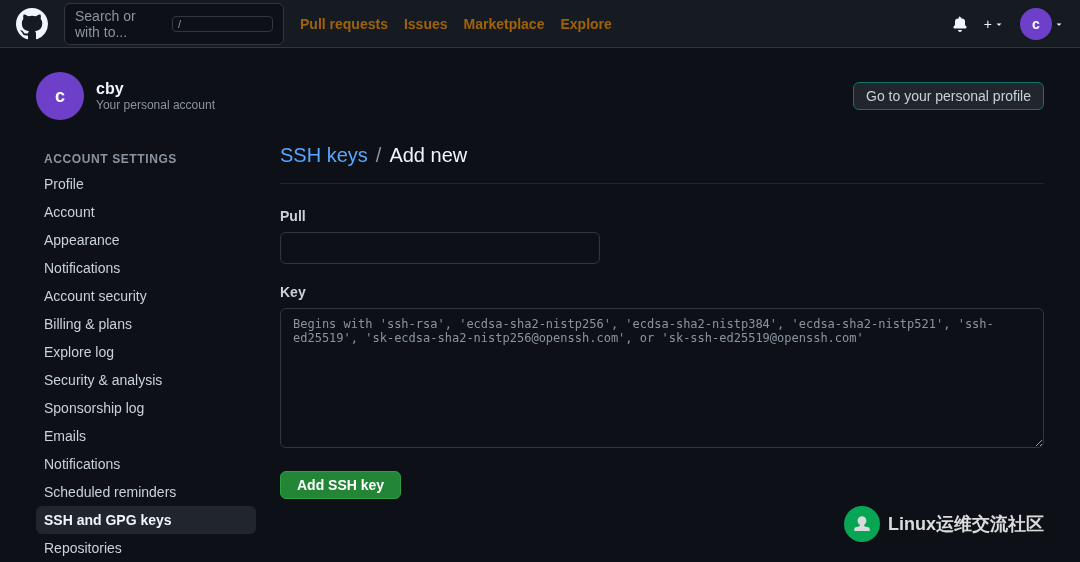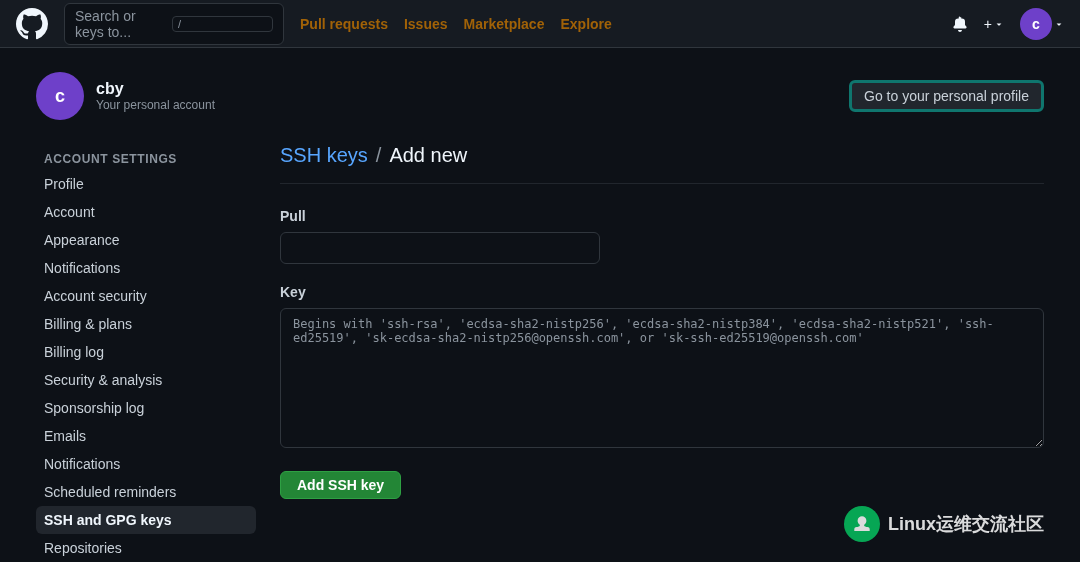--- a/index.html
+++ b/index.html
@@ -120,21 +120,21 @@
       font-size: 16px;
       font-weight: 600;
       color: #f0f6fc;
     }
     .user-subtitle {
       font-size: 12px;
       color: #8b949e;
     }
     .btn-secondary {
       background-color: #21262d;
-      border: 3px solid #0f766e;
+      border: 1px solid #0f766e;
       border-radius: 6px;
       color: #c9d1d9;
       cursor: pointer;
       font-size: 14px;
       padding: 5px 12px;
     }
 
     
     .content-wrapper {
       display: flex;
@@ -275,21 +275,21 @@
 <body>
 
 <nav class="topnav">
   <div style="width:32px;height:32px;cursor:pointer;">
     <svg viewBox="0 0 16 16" width="32" height="32" fill="#f0f6fc">
       <path d="M8 0C3.58 0 0 3.58 0 8c0 3.54 2.29 6.53 5.47 7.59.4.07.55-.17.55-.38 0-.19-.01-.82-.01-1.49-2.01.37-2.53-.49-2.69-.94-.09-.23-.48-.94-.82-1.13-.28-.15-.68-.52-.01-.53.63-.01 1.08.58 1.23.82.72 1.21 1.87.87 2.33.66.07-.52.28-.87.51-1.07-1.78-.2-3.64-.89-3.64-3.95 0-.87.31-1.59.82-2.15-.08-.2-.36-1.02.08-2.12 0 0 .67-.21 2.2.82.64-.18 1.32-.27 2-.27.68 0 1.36.09 2 .27 1.53-1.04 2.2-.82 2.2-.82.44 1.1.16 1.92.08 2.12.51.56.82 1.27.82 2.15 0 3.07-1.87 3.75-3.65 3.95.29.25.54.73.54 1.48 0 1.07-.01 1.93-.01 2.2 0 .21.15.46.55.38A8.013 8.013 0 0016 8c0-4.42-3.58-8-8-8z"></path>
     </svg>
   </div>
 
   <div class="topnav-search">
-    <span>Search or keys to...</span>
+    <span>Search or with to...</span>
     <span class="kbd">/</span>
   </div>
 
   <div class="topnav-links">
     <a>Pull requests</a>
     <a>Issues</a>
     <a>Marketplace</a>
     <a>Explore</a>
   </div>
 
@@ -334,21 +334,21 @@
   <div class="content-wrapper">
 
     <aside class="sidebar">
       <div class="sidebar-section-title">Account settings</div>
       <a class="sidebar-item">Profile</a>
       <a class="sidebar-item">Account</a>
       <a class="sidebar-item">Appearance</a>
       <a class="sidebar-item">Notifications</a>
       <a class="sidebar-item">Account security</a>
       <a class="sidebar-item">Billing &amp; plans</a>
-      <a class="sidebar-item">Billing log</a>
+      <a class="sidebar-item">Explore log</a>
       <a class="sidebar-item">Security &amp; analysis</a>
       <a class="sidebar-item">Sponsorship log</a>
       <a class="sidebar-item">Emails</a>
       <a class="sidebar-item">Notifications</a>
       <a class="sidebar-item">Scheduled reminders</a>
       <a class="sidebar-item active">SSH and GPG keys</a>
       <a class="sidebar-item">Repositories</a>
     </aside>
 
     <main class="main-content">

